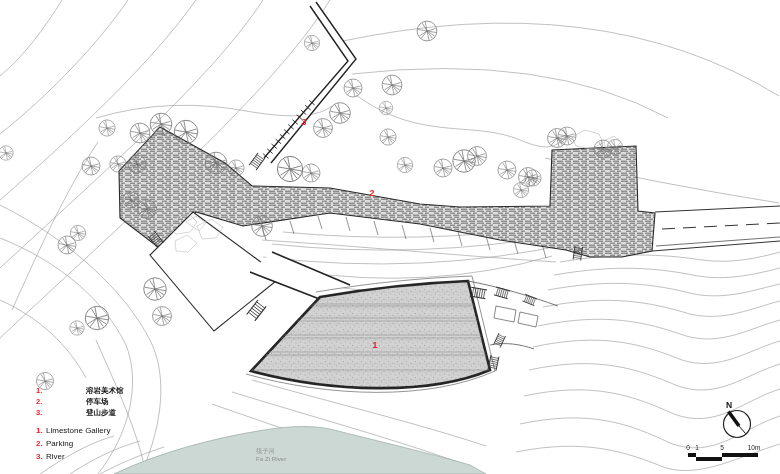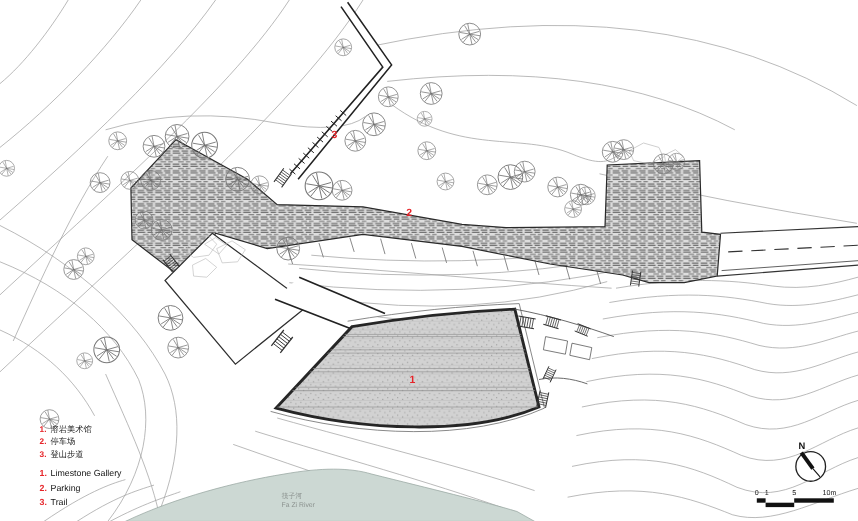--- a/index.html
+++ b/index.html
@@ -7,21 +7,21 @@
           font-family:"Liberation Sans",sans-serif;}
   .canvas svg{position:absolute;left:0;top:0;}
   svg text{font-family:"Liberation Sans",sans-serif;}
   .legend{position:absolute;left:36px;top:386px;z-index:5;}
   .legend-row{display:flex;align-items:baseline;white-space:nowrap;}
   .legend-zh .legend-row{height:11px;font-size:7.5px;}
   .legend-en{margin-top:7px;}
   .legend-en .legend-row{height:13px;font-size:8px;}
   .legend-num{color:#e62328;font-weight:700;width:10px;flex:0 0 10px;}
   .legend-label{color:#141414;}
-  .legend-zh .legend-label{font-weight:400;}
+  .legend-zh .legend-label{font-weight:700;margin-left:40px;}
 </style>
 </head>
 <body>
 
 <div class="canvas">
 
 <svg width="780" height="474" viewBox="0 0 780 474">
   <defs>
     <pattern id="parkHatch" patternUnits="userSpaceOnUse" width="16" height="6">
       <rect width="16" height="6" fill="#dedede"></rect>
@@ -238,18 +238,18 @@
     <div class="legend-row">
       <span class="legend-num">1.</span>
       <span class="legend-label">Limestone Gallery</span>
     </div>
     <div class="legend-row">
       <span class="legend-num">2.</span>
       <span class="legend-label">Parking</span>
     </div>
     <div class="legend-row">
       <span class="legend-num">3.</span>
-      <span class="legend-label">Trail</span>
+      <span class="legend-label">River</span>
     </div>
   </div>
 </div>
 
 </div>
 
 </body></html>

